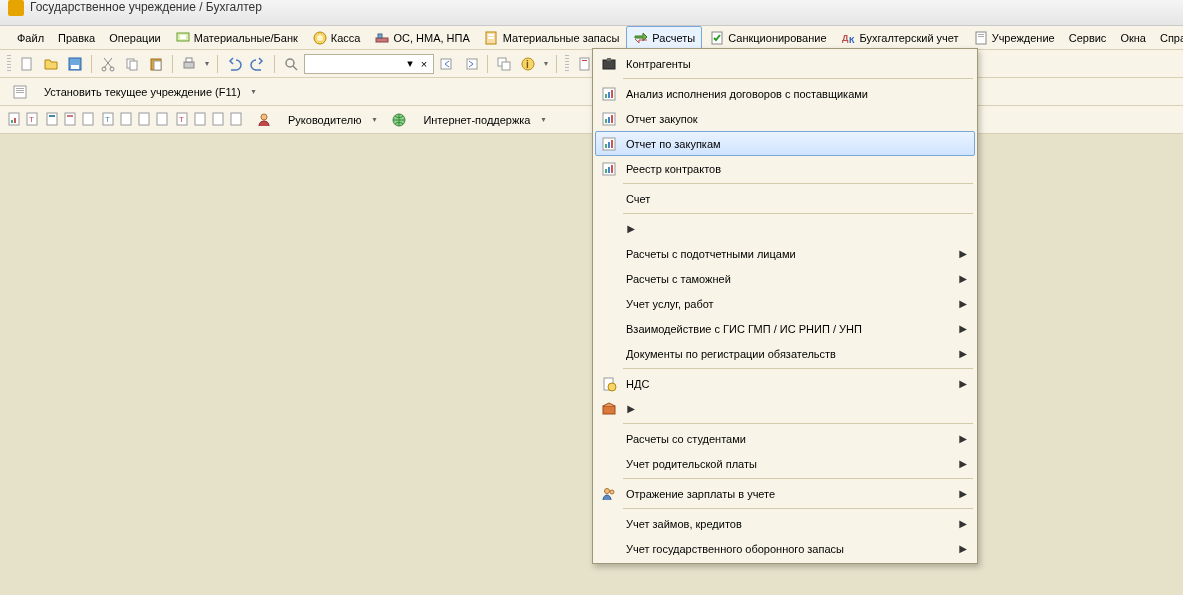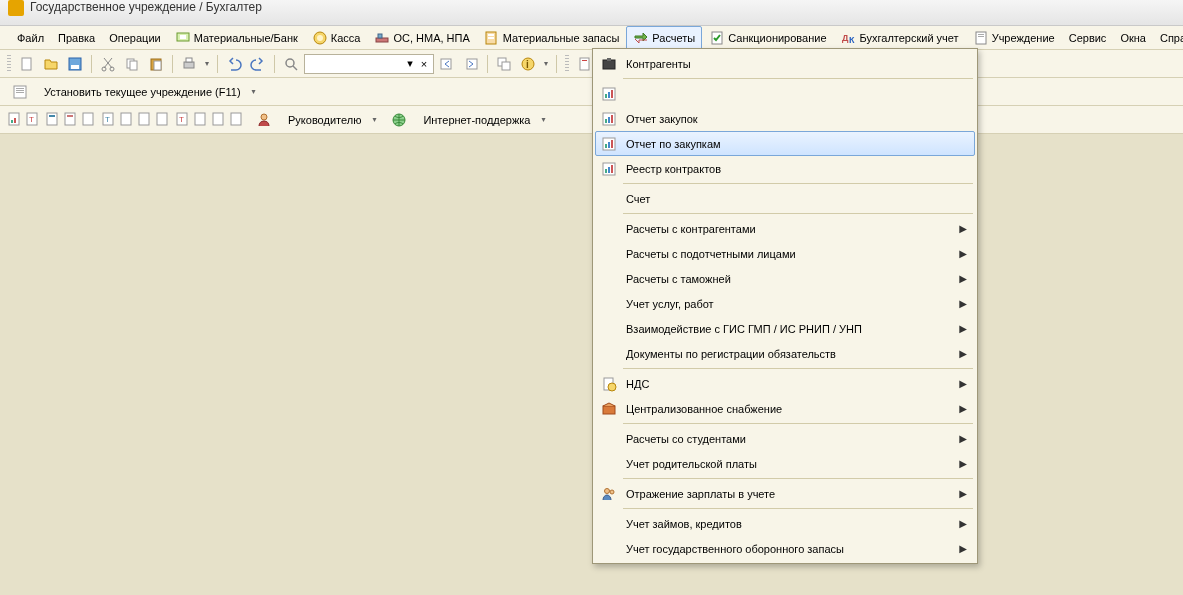--- a/index.html
+++ b/index.html
@@ -493,20 +493,21 @@
       <span class="dd-icon">
         <span class="ico">
           <svg viewBox="0 0 16 16">
             <rect x="2" y="2" width="12" height="12" fill="#fff" stroke="#999"></rect>
             <rect x="4" y="8" width="2" height="4" fill="#4a8"></rect>
             <rect x="7" y="6" width="2" height="6" fill="#48c"></rect>
             <rect x="10" y="4" width="2" height="8" fill="#c55"></rect>
           </svg>
         </span>
       </span>
+      <span class="dd-label">Анализ исполнения договоров с поставщиками</span>
       <span class="dd-sub"></span>
     </div>
     <div class="dd-item">
       <span class="dd-icon">
         <span class="ico">
           <svg viewBox="0 0 16 16">
             <rect x="2" y="2" width="12" height="12" fill="#fff" stroke="#999"></rect>
             <rect x="4" y="8" width="2" height="4" fill="#4a8"></rect>
             <rect x="7" y="6" width="2" height="6" fill="#48c"></rect>
             <rect x="10" y="4" width="2" height="8" fill="#c55"></rect>
@@ -546,21 +547,20 @@
     </div>
     <div class="dd-sep"></div>
     <div class="dd-item">
       <span class="dd-icon"></span>
       <span class="dd-label">Счет</span>
       <span class="dd-sub"></span>
     </div>
     <div class="dd-sep"></div>
     <div class="dd-item">
       <span class="dd-icon"></span>
-      <span class="dd-label">Расчеты с контрагентами</span>
       <span class="dd-sub">▶</span>
     </div>
     <div class="dd-item">
       <span class="dd-icon"></span>
       <span class="dd-label">Расчеты с подотчетными лицами</span>
       <span class="dd-sub">▶</span>
     </div>
     <div class="dd-item">
       <span class="dd-icon"></span>
       <span class="dd-label">Расчеты с таможней</span>
@@ -596,21 +596,20 @@
     </div>
     <div class="dd-item">
       <span class="dd-icon">
         <span class="ico">
           <svg viewBox="0 0 16 16">
             <rect x="2" y="5" width="12" height="8" fill="#d97a3a" stroke="#a04a1a"></rect>
             <path d="M2 5l6-3 6 3" fill="#e8a060" stroke="#a04a1a"></path>
           </svg>
         </span>
       </span>
-      <span class="dd-label">Централизованное снабжение</span>
       <span class="dd-sub">▶</span>
     </div>
     <div class="dd-sep"></div>
     <div class="dd-item">
       <span class="dd-icon"></span>
       <span class="dd-label">Расчеты со студентами</span>
       <span class="dd-sub">▶</span>
     </div>
     <div class="dd-item">
       <span class="dd-icon"></span>

